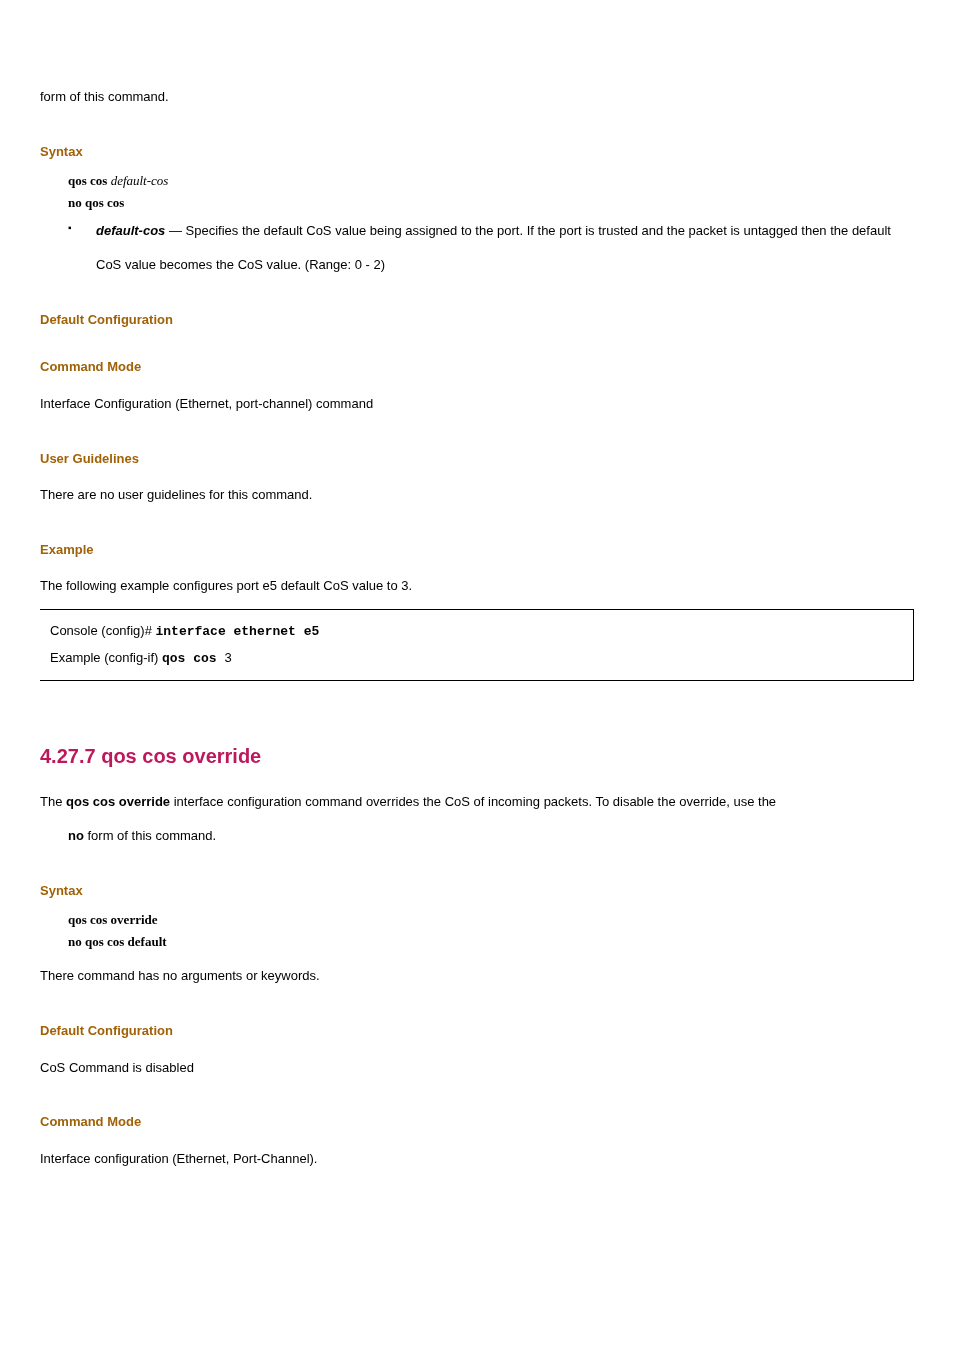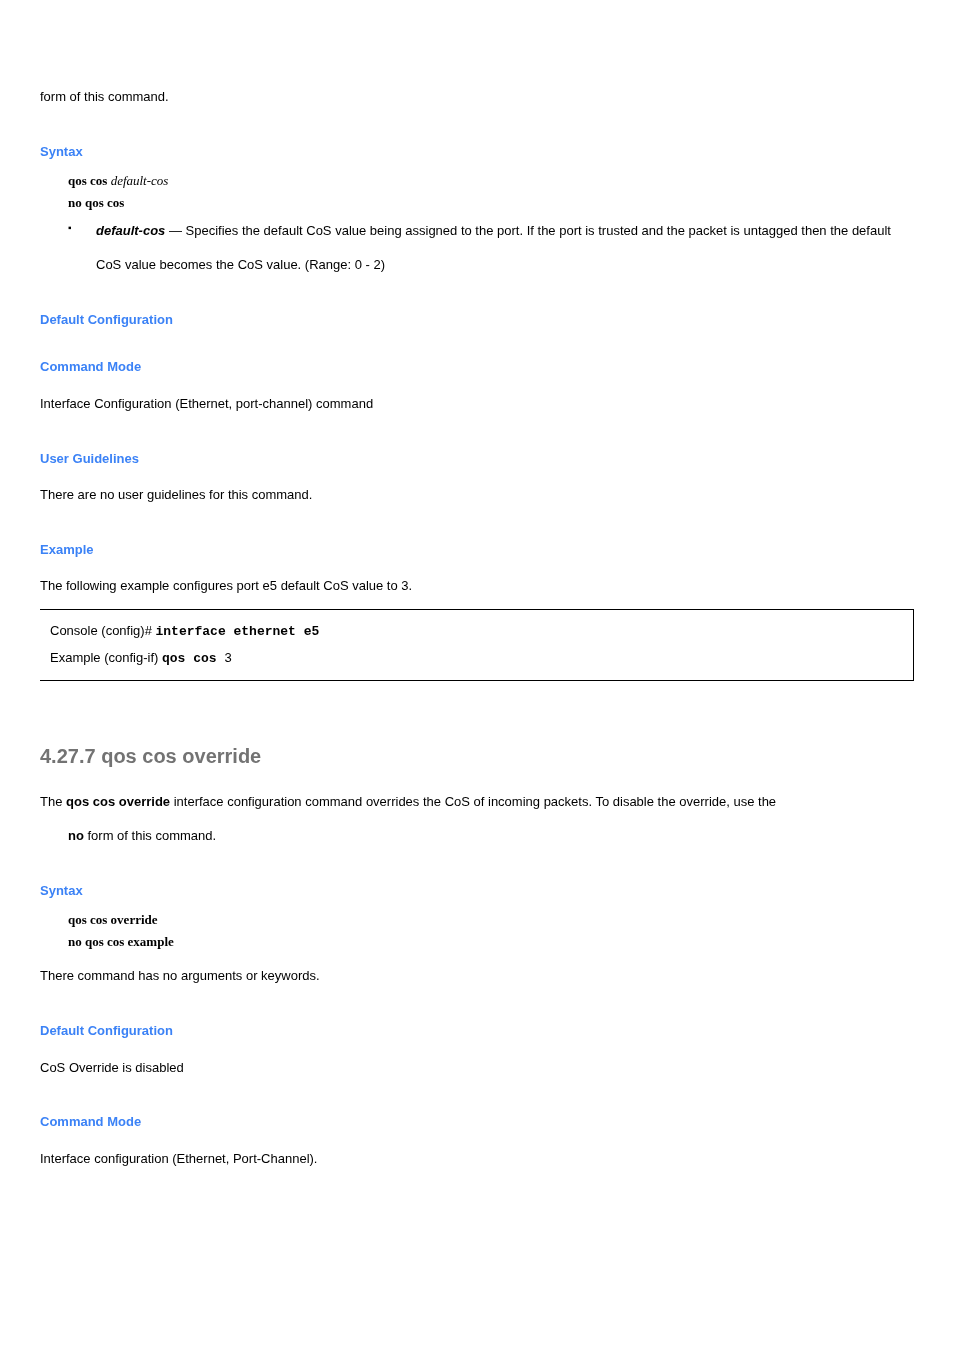--- a/index.html
+++ b/index.html
@@ -17,27 +17,27 @@
     padding: 0 40px;
     position: relative;
     height: 100%;
     box-sizing: border-box;
   }
   .para {
     margin: 0;
   }
   .section-heading {
     font-weight: bold;
-    color: #3b82f6;
+    color: #a16207;
     margin-top: 28px;
     margin-bottom: 10px;
   }
   .cmd-heading {
     font-weight: bold;
-    color: #737373;
+    color: #be185d;
     font-size: 20px;
     margin-top: 60px;
     margin-bottom: 14px;
   }
   .syntax-line {
     font-weight: bold;
     margin: 2px 0 2px 28px;
     font-family: Liberation Serif, serif;
   }
   .italic {
@@ -117,23 +117,23 @@
   </div>
 
   <p class="cmd-heading">4.27.7 qos cos override</p>
   <p class="para body-text">
     <span>The </span><span style="font-weight:bold;">qos cos override</span><span> interface configuration command overrides the CoS of incoming packets. To disable the override, use the </span><br>
     <span class="indent-hang" style="display:inline-block;"><span style="font-weight:bold;">no</span><span> form of this command.</span></span>
   </p>
 
   <p class="section-heading">Syntax</p>
   <p class="syntax-line">qos cos override</p>
-  <p class="syntax-line">no qos cos example</p>
+  <p class="syntax-line">no qos cos default</p>
   <div class="spacer-sm"></div>
   <p class="para body-text">There command has no arguments or keywords.</p>
 
   <p class="section-heading">Default Configuration</p>
-  <p class="para body-text">CoS Override is disabled</p>
+  <p class="para body-text">CoS Command is disabled</p>
 
   <p class="section-heading">Command Mode</p>
   <p class="para body-text">Interface configuration (Ethernet, Port-Channel).</p>
 
 </div>
 
 </body></html>

